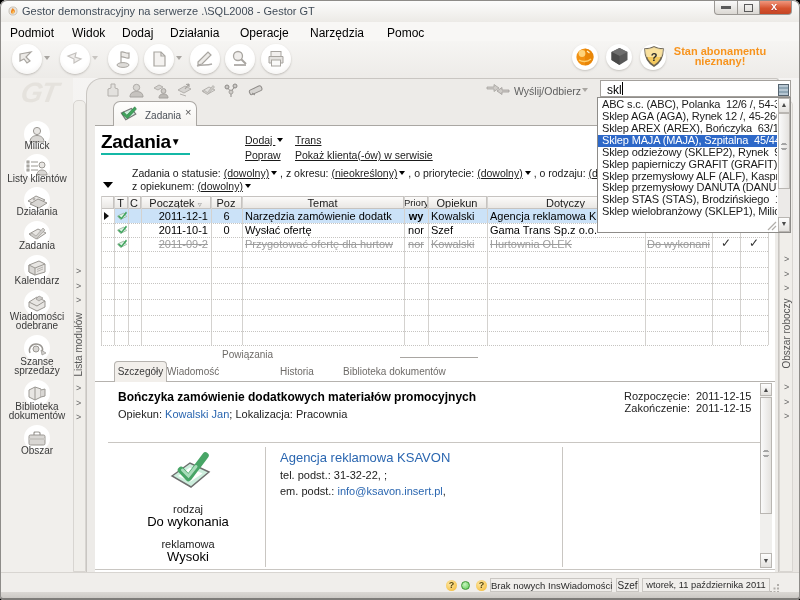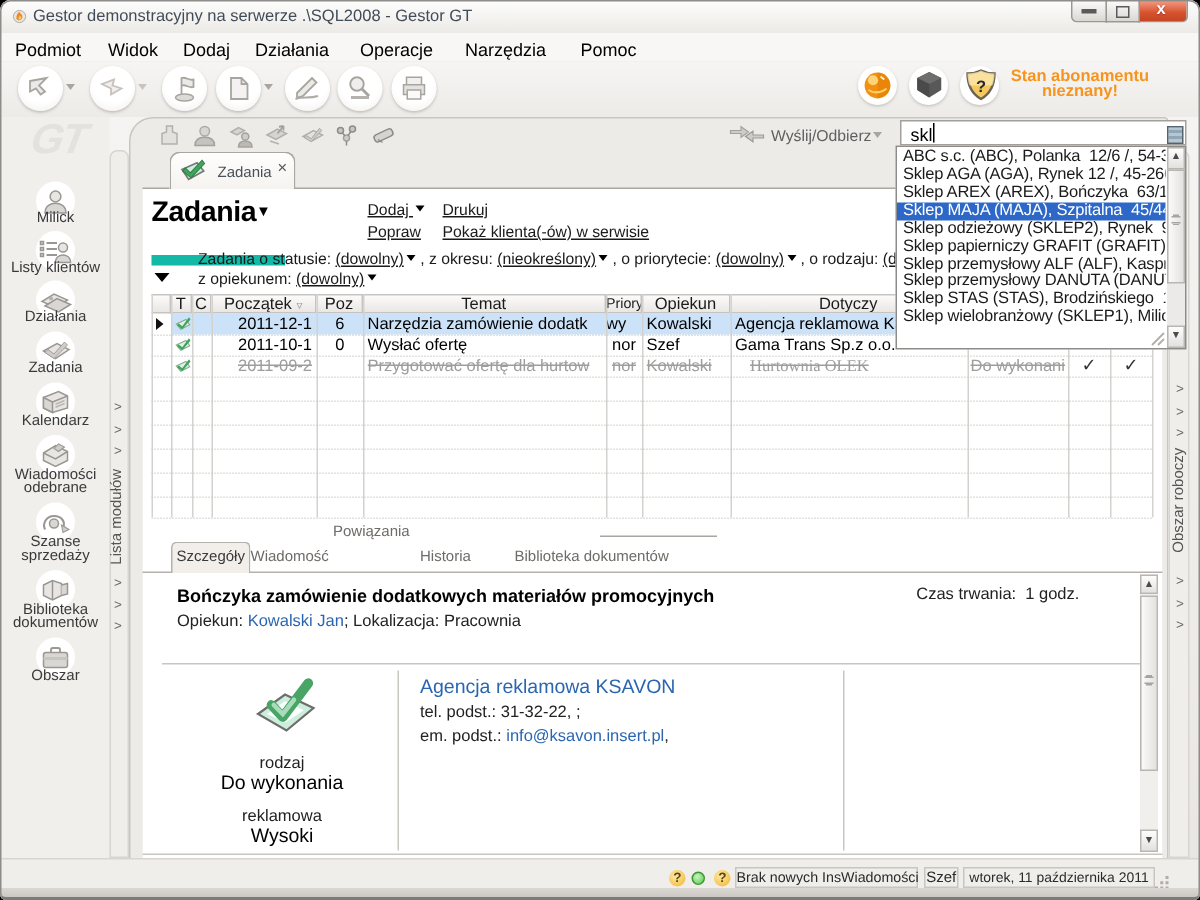--- a/index.html
+++ b/index.html
@@ -43,21 +43,21 @@
 #searchbox{position:absolute;left:600px;top:80px;width:191px;height:17px;background:#fff;border:1px solid #a3a09c;box-sizing:border-box;}
 #searchbox span{position:absolute;left:6px;top:2px;font-size:12px;color:#000;}
 #caret{position:absolute;left:21px;top:1px;width:1px;height:13px;background:#000;}
 #sbicon{position:absolute;left:177px;top:3px;width:9px;height:10px;background:repeating-linear-gradient(#b6c6d2 0 2px,#8fa6b5 2px 4px);border:1px solid #55636f;}
 
 #tab{position:absolute;left:113px;top:101px;width:84px;height:25px;background:linear-gradient(#fefefd,#f5f3f0);border:1px solid #aaa7a3;border-bottom:none;border-radius:7px 7px 0 0;box-sizing:border-box;}
 #tab .txt{position:absolute;left:31px;top:8px;font-size:10px;color:#4a5058;}
 #tab .x{position:absolute;left:71px;top:4px;font-size:11px;color:#555;}
 
 #content{position:absolute;left:95px;top:126px;width:680px;height:446px;background:#fff;}
-#ctitle{position:absolute;left:6px;top:7px;font-size:19px;line-height:17px;font-weight:bold;color:#000;border-bottom:7px solid #14b8a6;padding:0 10px 20px 0;letter-spacing:-0.3px;}
+#ctitle{position:absolute;left:6px;top:7px;font-size:19px;line-height:17px;font-weight:bold;color:#000;border-bottom:2px solid #14b8a6;padding:0 10px 3px 0;letter-spacing:-0.3px;}
 #ctitle .dd{font-size:10px;font-weight:normal;vertical-align:3px;}
 .lnk{position:absolute;font-size:10.5px;color:#1a1a1a;text-decoration:underline;}
 .filters{position:absolute;font-size:10.5px;color:#1a1a1a;}
 .fl{text-decoration:underline;}
 .dar{display:inline-block;width:0;height:0;border-left:3.5px solid transparent;border-right:3.5px solid transparent;border-top:4px solid #000;vertical-align:2px;margin-left:2px;}
 .th{position:absolute;top:0;height:13px;background:linear-gradient(#fcfbfa,#e9e7e4);border-right:1px solid #c6c3c0;border-top:1px solid #c6c3c0;border-bottom:1px solid #c6c3c0;box-sizing:border-box;font-size:11px;color:#1a1a1a;text-align:center;line-height:12px;overflow:hidden;}
 .td{position:absolute;font-size:11px;color:#000;line-height:14px;height:14px;overflow:hidden;white-space:nowrap;}
 .vline{position:absolute;width:1px;background:#d4d2cf;}
 .hline{position:absolute;height:1px;left:0;background-image:linear-gradient(90deg,#c6c4c1 50%,transparent 50%);background-size:2px 1px;}
 .selrow{position:absolute;background:#cbe2f8;}
@@ -321,21 +321,21 @@
   </svg>
 
 <div class="abs" style="left:95px;top:125px;width:18px;height:1px;background:#aaa7a3;"></div>
 <div class="abs" style="left:196px;top:125px;width:579px;height:1px;background:#aaa7a3;"></div>
 <div class="abs" style="left:95px;top:126px;width:1px;height:446px;background:#dbd8d4;"></div>
 <div class="abs" style="left:774px;top:126px;width:1px;height:446px;background:#dbd8d4;"></div>
 <div id="content">
   <div id="ctitle">Zadania<span class="dd">▼</span></div>
   <div class="lnk" style="left:150px;top:8px;">Dodaj <span class="dar"></span></div>
   <div class="lnk" style="left:150px;top:23px;">Popraw</div>
-  <div class="lnk" style="left:200px;top:8px;">Drukuj</div>
+  <div class="lnk" style="left:200px;top:8px;">Trans</div>
   <div class="lnk" style="left:200px;top:23px;">Pokaż klienta(-ów) w serwisie</div>
   <div class="filters" style="left:37px;top:41px;">Zadania o statusie: <span class="fl">(dowolny)</span><span class="dar"></span> , z okresu: <span class="fl">(nieokreślony)</span><span class="dar"></span> , o priorytecie: <span class="fl">(dowolny)</span><span class="dar"></span> , o rodzaju: <span class="fl">(dowolny)</span><span class="dar"></span></div>
   <div class="filters" style="left:37px;top:54px;">z opiekunem: <span class="fl">(dowolny)</span><span class="dar"></span></div>
   <div class="abs" style="left:8px;top:56px;width:0;height:0;border-left:5px solid transparent;border-right:5px solid transparent;border-top:6px solid #000;"></div>
 </div>
 
 <div id="tblwrap">
 
   <div class="th" style="left:101px;top:196px;width:13px;"></div>
   <div class="th" style="left:114px;top:196px;width:14px;">T</div>
@@ -350,36 +350,36 @@
   <div class="th" style="left:712px;top:196px;width:28px;">Z</div>
   <div class="th" style="left:740px;top:196px;width:28px;">W</div>
 
   <div class="selrow" style="left:114px;top:209px;width:654px;height:14px;"></div>
 
   <div class="abs" style="left:104px;top:212px;width:0;height:0;border-top:4px solid transparent;border-bottom:4px solid transparent;border-left:5px solid #111;"></div>
 
   <div class="td" style="left:141px;top:209px;width:67px;text-align:right;">2011-12-1</div>
   <div class="td" style="left:211px;top:209px;width:31px;text-align:center;">6</div>
   <div class="td" style="left:245px;top:209px;width:158px;">Narzędzia zamówienie dodatk</div>
-  <div class="td" style="left:404px;top:209px;width:24px;text-align:left;">wy</div>
+  <div class="td" style="left:404px;top:209px;width:24px;text-align:center;font-weight:bold;">wy</div>
   <div class="td" style="left:431px;top:209px;width:56px;">Kowalski</div>
   <div class="td" style="left:490px;top:209px;width:156px;">Agencja reklamowa KSAVON</div>
 
   <div class="td" style="left:141px;top:223px;width:67px;text-align:right;">2011-10-1</div>
   <div class="td" style="left:211px;top:223px;width:31px;text-align:center;">0</div>
   <div class="td" style="left:245px;top:223px;width:158px;">Wysłać ofertę</div>
   <div class="td" style="left:404px;top:223px;width:24px;text-align:center;">nor</div>
   <div class="td" style="left:431px;top:223px;width:56px;">Szef</div>
   <div class="td" style="left:490px;top:223px;width:156px;">Gama Trans Sp.z o.o.</div>
 
   <div class="td struck" style="left:141px;top:237px;width:67px;text-align:right;">2011-09-2</div>
   <div class="td struck" style="left:245px;top:237px;width:158px;">Przygotować ofertę dla hurtow</div>
   <div class="td struck" style="left:404px;top:237px;width:24px;text-align:center;">nor</div>
   <div class="td struck" style="left:431px;top:237px;width:56px;">Kowalski</div>
-  <div class="td struck" style="left:500px;top:237px;width:152px;font-family:Liberation Serif, serif;">Hurtownia OLEK</div>
+  <div class="td struck" style="left:490px;top:237px;width:152px;">Hurtownia OLEK</div>
   <div class="td struck" style="left:645px;top:237px;width:67px;text-align:center;">Do wykonani</div>
   <div class="td" style="left:712px;top:236px;width:28px;text-align:center;font-size:12px;color:#333;">✓</div>
   <div class="td" style="left:740px;top:236px;width:28px;text-align:center;font-size:12px;color:#333;">✓</div>
 
   <svg class="gchk" style="left:116px;top:210px;" width="12" height="12" viewBox="0 0 12 12">
       <path d="M1.5 6 L8 3 L10.5 6.5 L4.5 9.5 Z" fill="#dff2e6" stroke="#8aa98f" stroke-width=".7"></path>
       <path d="M3 5.5 L5.5 7.5 L10 1.5 L11 3 L5.5 9.5 L2 6.8 Z" fill="#3fa45c"></path>
     </svg>
   <svg class="gchk" style="left:116px;top:224px;" width="12" height="12" viewBox="0 0 12 12">
       <path d="M1.5 6 L8 3 L10.5 6.5 L4.5 9.5 Z" fill="#dff2e6" stroke="#8aa98f" stroke-width=".7"></path>
@@ -425,22 +425,26 @@
   <div class="dtab" style="left:343px;top:366px;">Biblioteka dokumentów</div>
   <div class="abs" style="left:95px;top:381px;width:19px;height:1px;background:#b5b2ae;"></div>
   <div class="abs" style="left:166px;top:381px;width:609px;height:1px;background:#b5b2ae;"></div>
 
   <div class="abs" style="left:118px;top:390px;font-size:12px;font-weight:bold;color:#000;">Bończyka zamówienie dodatkowych materiałów promocyjnych</div>
   <div class="abs" style="left:118px;top:408px;font-size:11px;color:#222;">Opiekun: <span class="blue">Kowalski Jan</span>; Lokalizacja: Pracownia</div>
   <div class="abs" style="left:550px;top:390px;width:208px;font-size:11px;color:#222;line-height:12px;">
       <table style="width:100%;border-collapse:collapse;font-size:11px;">
         <tbody>
           <tr>
-            <td style="text-align:right;padding:0;">Czas trwania:</td>
-            <td style="padding:0 0 0 6px;">1 godz.</td>
+            <td style="text-align:right;padding:0;">Rozpoczęcie:</td>
+            <td style="width:62px;text-align:left;padding:0 0 0 6px;">2011-12-15</td>
+          </tr>
+          <tr>
+            <td style="text-align:right;padding:0;">Zakończenie:</td>
+            <td style="padding:0 0 0 6px;">2011-12-15</td>
           </tr>
         </tbody>
       </table>
     </div>
   <div class="abs" style="left:108px;top:442px;width:660px;height:1px;background:#c9c6c2;"></div>
 
   <svg class="abs" style="left:168px;top:449px;" width="44" height="39" viewBox="0 0 44 39">
     <path d="M4 27 L22 14 L41 23 L23 38 Z" fill="#cdeedd" stroke="#6e6e6e" stroke-width="1.5"></path>
     <path d="M10 27 L22 18.5 L34.5 24.5 L22.5 32.5 Z" fill="#fff"></path>
     <path d="M13 21 L20.5 29 L37.5 6.5" fill="none" stroke="#48a566" stroke-width="6.5" stroke-linecap="round" stroke-linejoin="round"></path>

